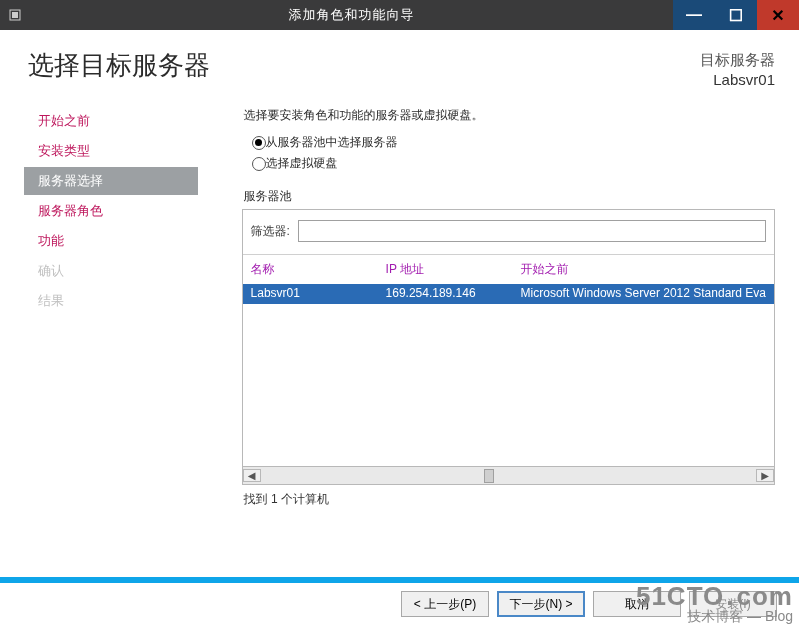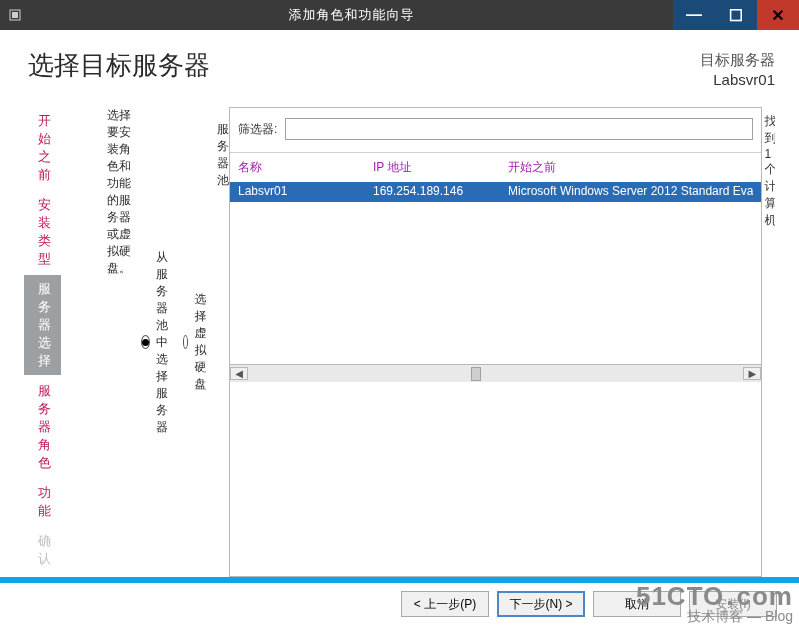--- a/index.html
+++ b/index.html
@@ -22,23 +22,23 @@
   .target-box .lbl { color:#555; }
   .target-box .val { color:#333; }
 
   .main-row { display:flex; flex:1; margin-top:18px; overflow:hidden;}
 
   .sidebar { width:190px; display:flex; flex-direction:column; gap:2px; font-size:13px; }
   .side-item { padding:5px 10px 5px 14px; color:#be185d; cursor:default; }
   .side-item.active { background:#9ca0a3; color:#fff; font-weight:400;}
   .side-item.disabled { color:#c0c0c0; }
 
-  .content { flex:1; display:flex; flex-direction:row; font-size:12px; color:#2b2b2b;padding-left:44px; }
+  .content { flex:1; display:flex; flex-direction:column; font-size:12px; color:#2b2b2b;padding-left:44px; }
   .desc { margin:0 0 8px 2px; }
-  .radio-row { display:flex; align-items:center; gap:6px; margin:2px 0 2px 10px; }
+  .radio-row { display:flex; align-items:center; margin:2px 0 2px 10px; }
   .radio-dot { width:14px; height:14px; border:1px solid #555; border-radius:50%; display:flex; align-items:center; justify-content:center; background:#fff;}
   .radio-dot.filled::after { content:""; width:7px; height:7px; background:#000; border-radius:50%; }
   .pool-label { margin:14px 0 4px 2px; }
 
   .pool-box { border:1px solid #b8b8b8; display:flex; flex-direction:column; }
   .filter-row { display:flex; align-items:center; gap:8px; padding:10px 8px 12px 8px; border-bottom:1px solid #d0d0d0; }
   .filter-label { color:#333; }
   .filter-input { flex:1; border:1px solid #a0a0a0; height:22px; background:#fff; }
 
   .grid-header { display:flex; font-size:12px; color:#a21caf; padding:6px 8px 6px 8px; }

